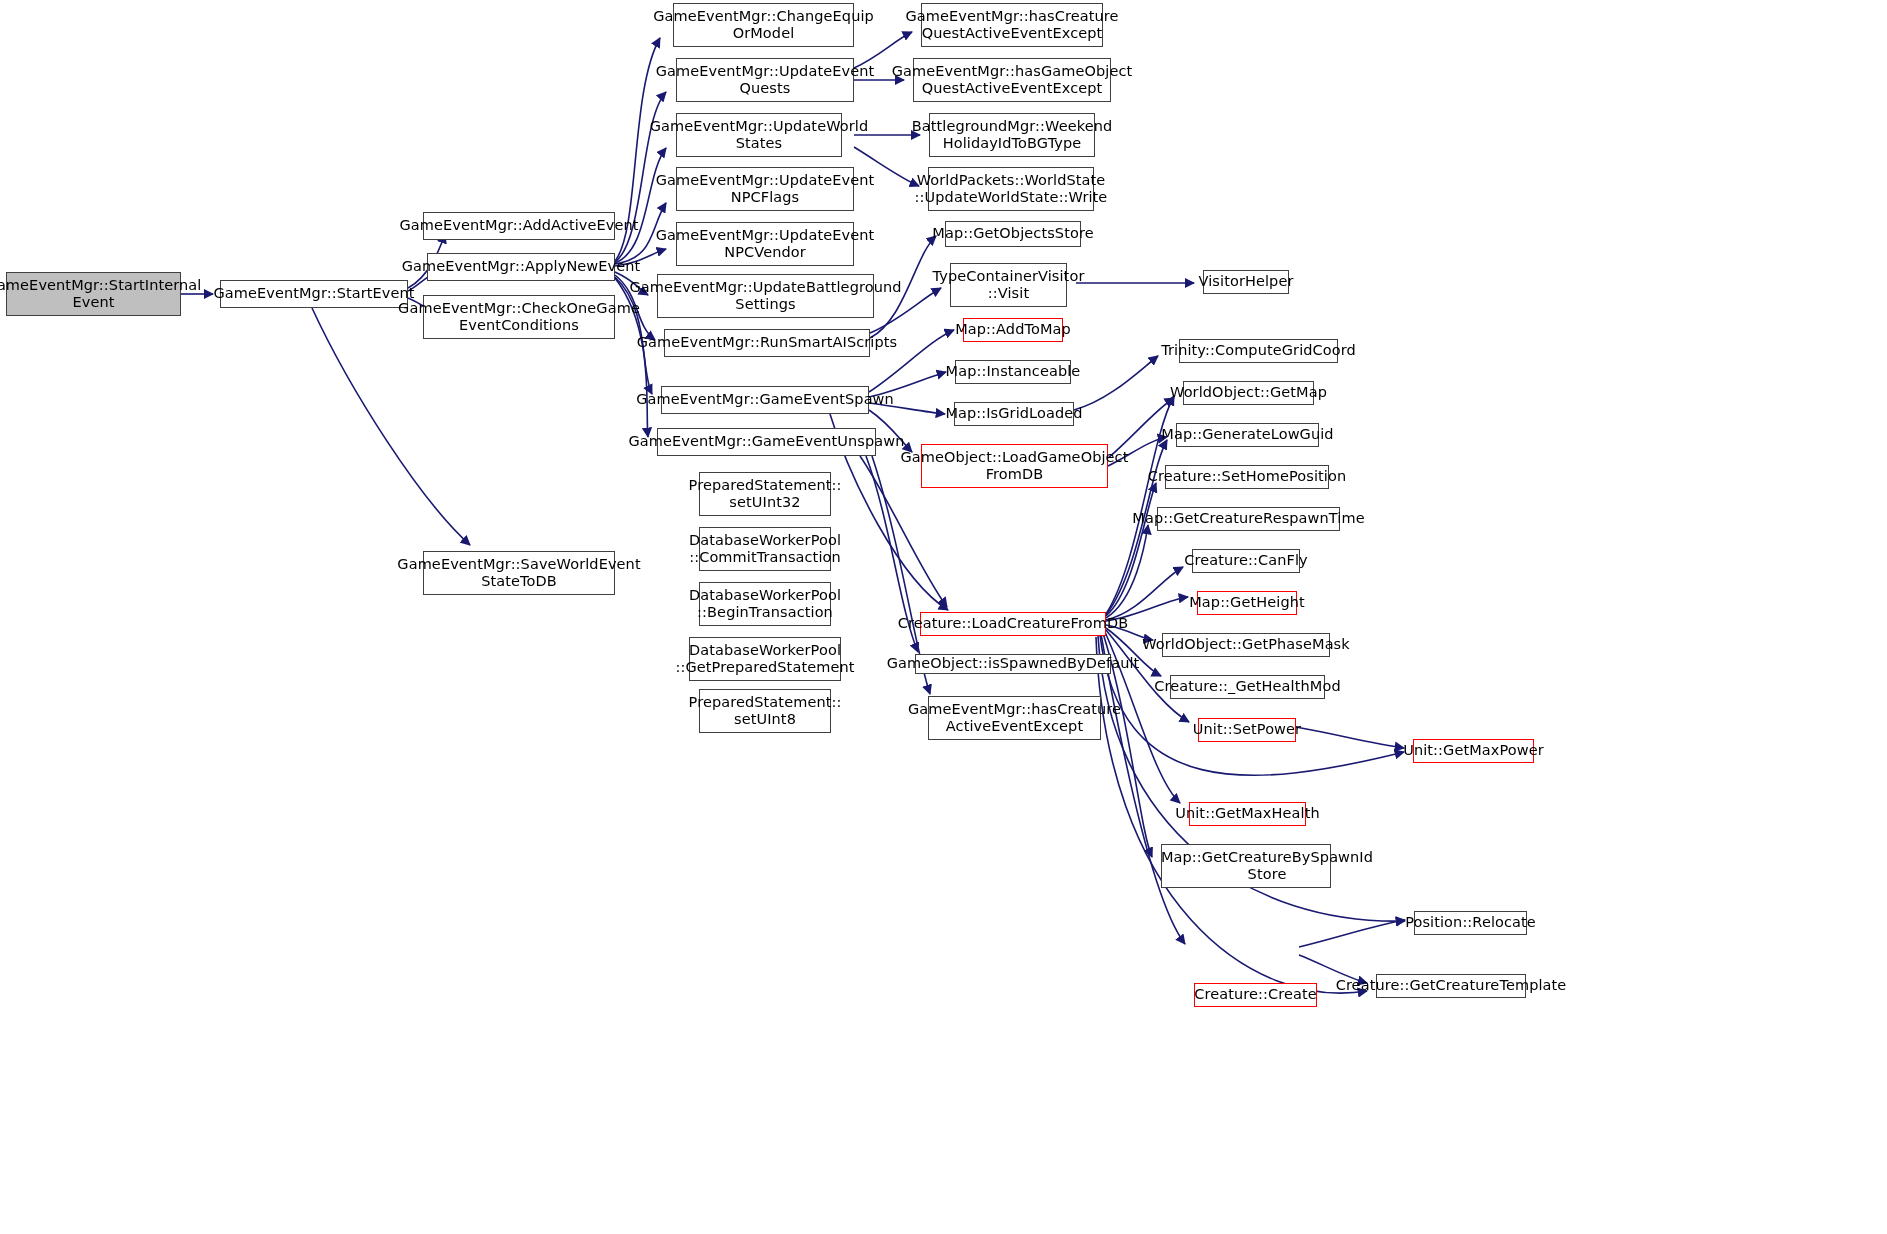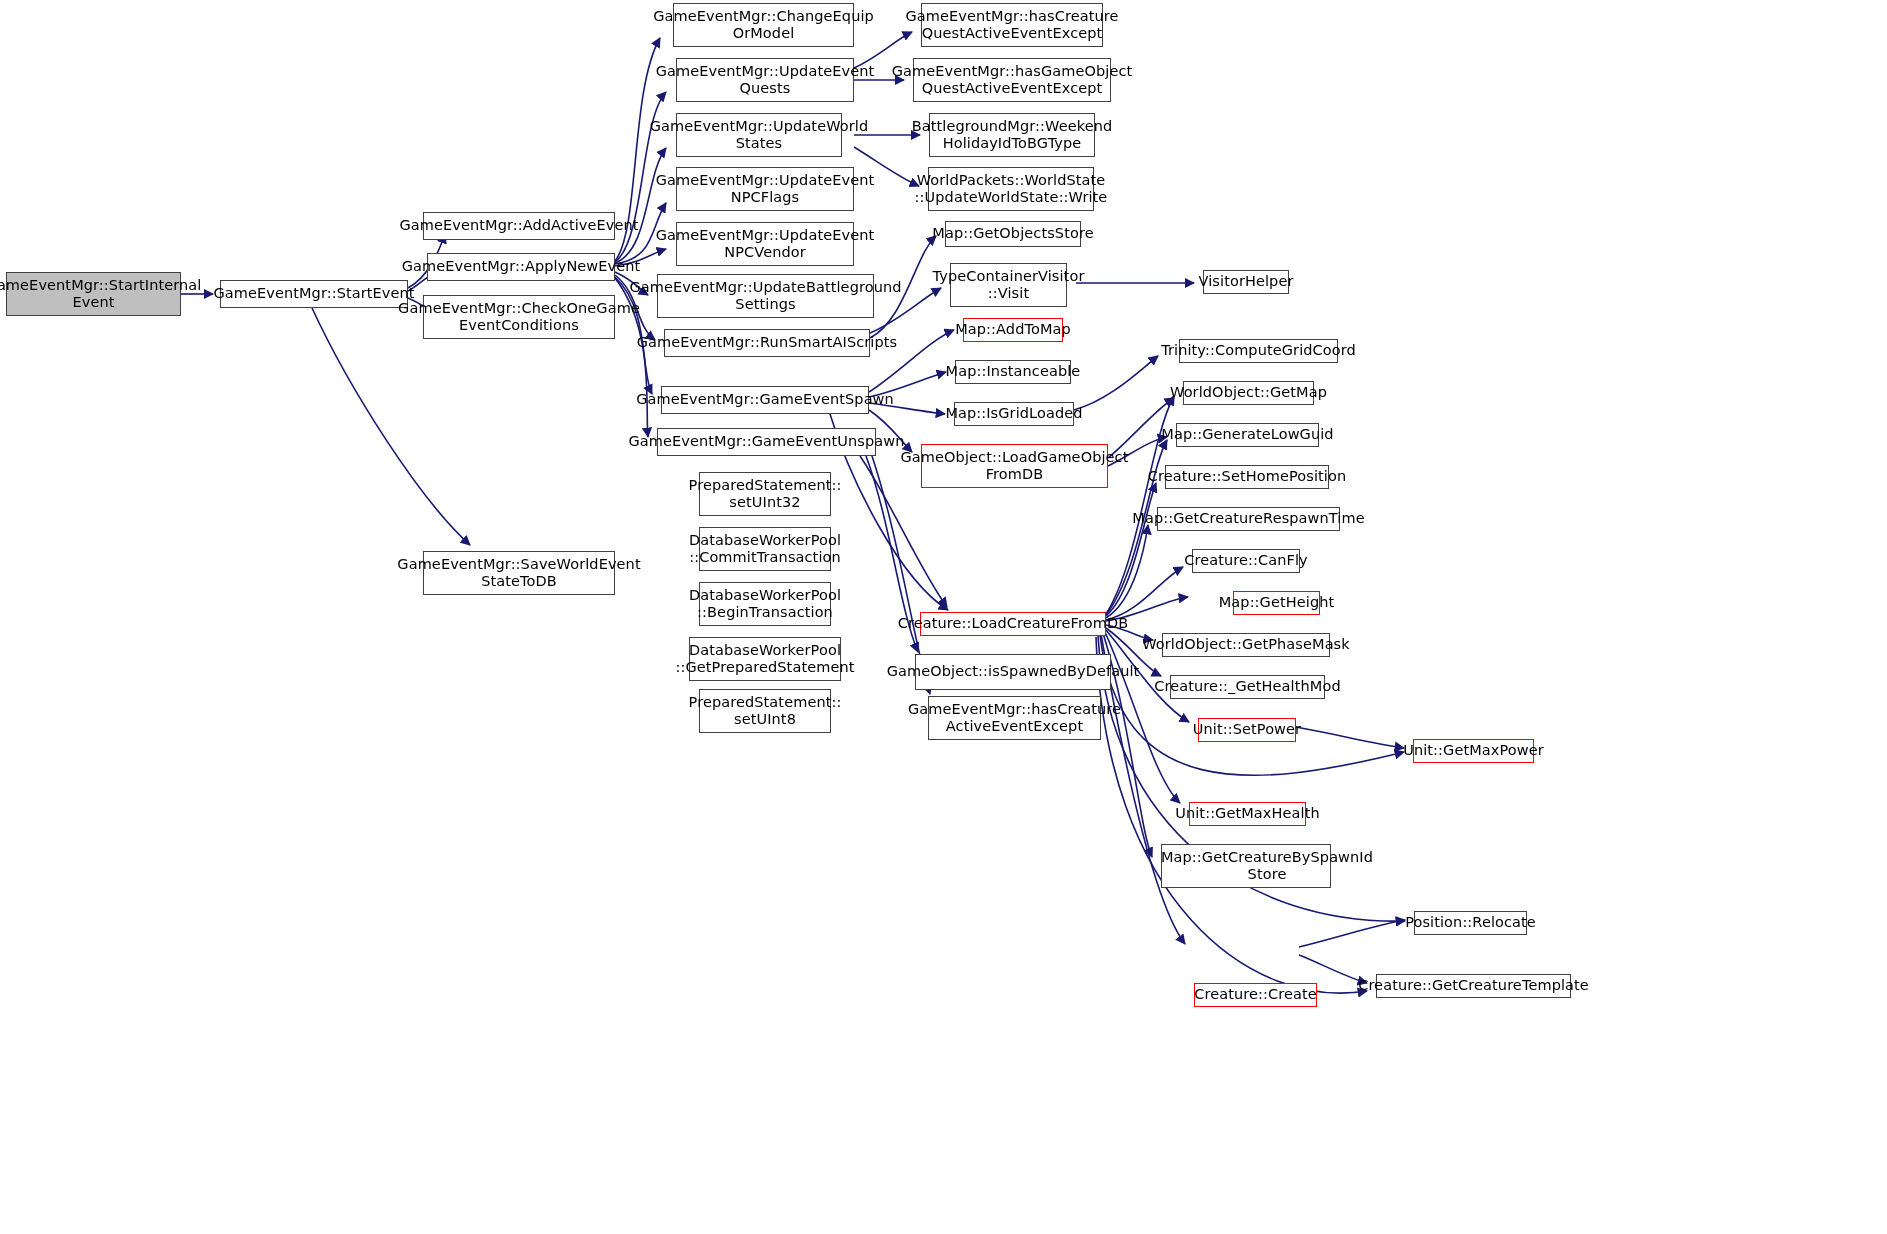--- a/index.html
+++ b/index.html
@@ -161,29 +161,29 @@
       <div class="node" style="left: 954px; top: 402px; width: 120px; height: 24px;">Map::IsGridLoaded</div>
       <div class="node red" style="left: 921px; top: 444px; width: 187px; height: 44px;">GameObject::LoadGameObject
 FromDB</div>
       <div class="node" style="left: 1203px; top: 270px; width: 86px; height: 24px;">VisitorHelper</div>
       <div class="node" style="left: 1167px; top: 339px; width: 159px; height: 24px; margin-left: 12px;">Trinity::ComputeGridCoord</div>
       <div class="node" style="left: 1183px; top: 381px; width: 131px; height: 24px;">WorldObject::GetMap</div>
       <div class="node" style="left: 1176px; top: 423px; width: 143px; height: 24px;">Map::GenerateLowGuid</div>
       <div class="node" style="left: 1165px; top: 465px; width: 164px; height: 24px;">Creature::SetHomePosition</div>
       <div class="node" style="left: 1157px; top: 507px; width: 183px; height: 24px;">Map::GetCreatureRespawnTime</div>
       <div class="node" style="left: 1192px; top: 549px; width: 108px; height: 24px;">Creature::CanFly</div>
-      <div class="node red" style="left: 1233px; top: 591px; width: 87px; height: 24px;">Map::GetHeight</div>
+      <div class="node red" style="left: 1197px; top: 591px; width: 100px; height: 24px;">Map::GetHeight</div>
       <div class="node" style="left: 1162px; top: 633px; width: 168px; height: 24px;">WorldObject::GetPhaseMask</div>
       <div class="node" style="left: 1170px; top: 675px; width: 155px; height: 24px;">Creature::_GetHealthMod</div>
       <div class="node red" style="left: 1198px; top: 718px; width: 98px; height: 24px;">Unit::SetPower</div>
       <div class="node red" style="left: 1189px; top: 802px; width: 117px; height: 24px;">Unit::GetMaxHealth</div>
       <div class="node" style="left: 1161px; top: 844px; width: 170px; height: 44px; padding-left: 46px;">Map::GetCreatureBySpawnId
 Store</div>
       <div class="node red" style="left: 1194px; top: 983px; width: 123px; height: 24px;">Creature::Create</div>
       <div class="node red" style="left: 920px; top: 612px; width: 186px; height: 24px;">Creature::LoadCreatureFromDB</div>
-      <div class="node" style="left: 915px; top: 654px; width: 196px; height: 36px;">GameObject::isSpawnedByDefault</div>
+      <div class="node" style="left: 915px; top: 654px; width: 196px; height: 20px;">GameObject::isSpawnedByDefault</div>
       <div class="node" style="left: 928px; top: 696px; width: 173px; height: 44px;">GameEventMgr::hasCreature
 ActiveEventExcept</div>
       <div class="node red" style="left: 1413px; top: 739px; width: 121px; height: 24px;">Unit::GetMaxPower</div>
       <div class="node" style="left: 1414px; top: 911px; width: 113px; height: 24px;">Position::Relocate</div>
-      <div class="node" style="left: 1376px; top: 974px; width: 195px; height: 24px;">Creature::GetCreatureTemplate</div>
+      <div class="node" style="left: 1376px; top: 974px; width: 150px; height: 24px;">Creature::GetCreatureTemplate</div>
     </div>
 </div>
 
 </body></html>

